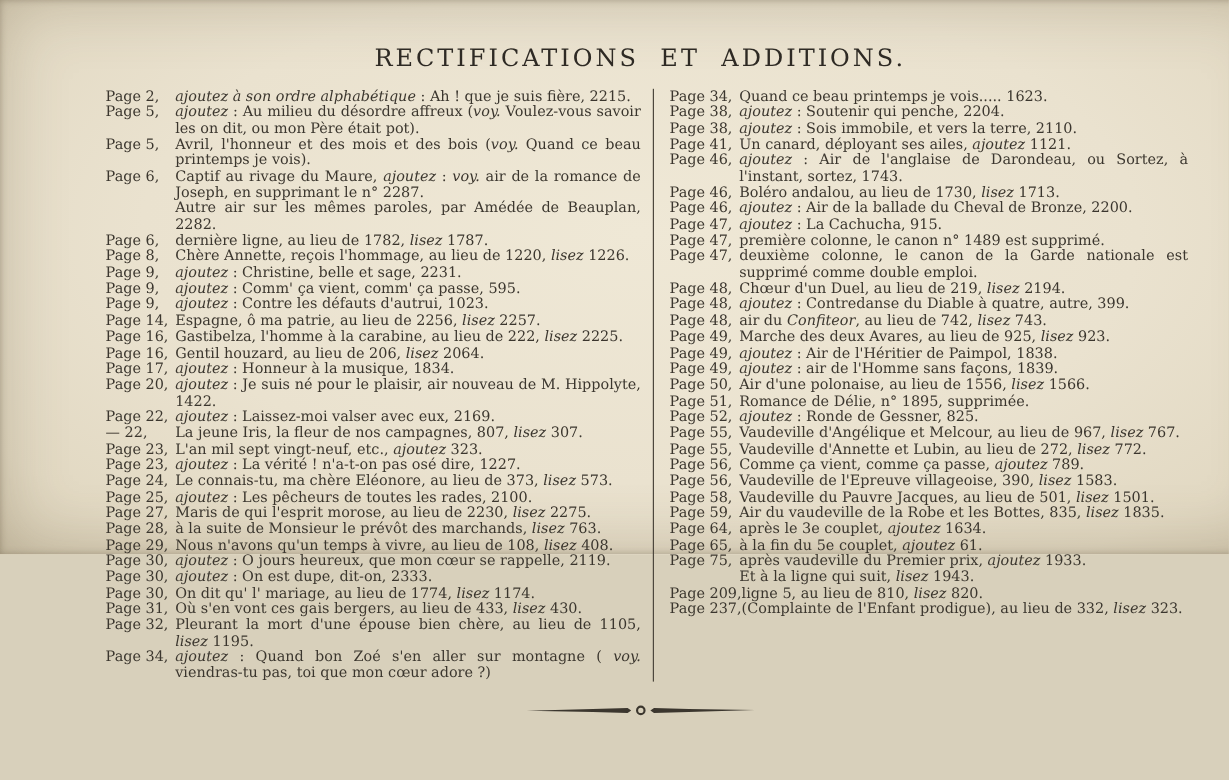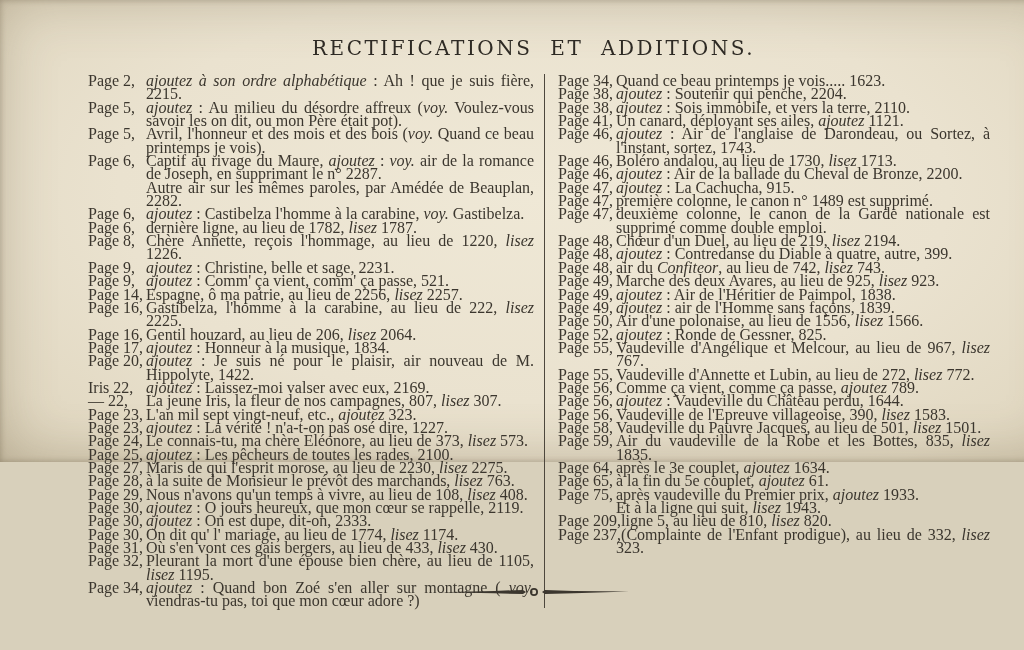--- a/index.html
+++ b/index.html
@@ -29,24 +29,23 @@
     word-spacing:9px;
     color:#2e2a24;
   }
   .cols{
     position:absolute;
     top:74px;left:88px;
     width:902px;
     display:flex;
   }
   .col{
-    font-size:16px;
+    font-size:12px;
     line-height:13.35px;
     text-align:justify;
-    font-family:Liberation Serif, serif;
   }
   .col-left{ width:446px; padding-right:10px; }
   .col-right{
     width:432px;
     border-left:1px solid #4d473d;
     padding-left:13px;
   }
   .entry{
     padding-left:58px;
     text-indent:-58px;
@@ -74,31 +73,31 @@
 
   <div class="title">RECTIFICATIONS ET ADDITIONS.</div>
 
   <div class="cols">
     <div class="col col-left" id="col-left">
         <div class="entry"><span class="lbl">Page 2,</span><span class="it">ajoutez à son ordre alphabétique</span><span> : Ah ! que je suis fière, 2215.</span></div>
         <div class="entry"><span class="lbl">Page 5,</span><span class="it">ajoutez</span><span> : Au milieu du désordre affreux (</span><span class="it">voy.</span><span> Voulez-vous savoir les on dit, ou mon Père était pot).</span></div>
         <div class="entry"><span class="lbl">Page 5,</span><span>Avril, l'honneur et des mois et des bois (</span><span class="it">voy.</span><span> Quand ce beau printemps je vois).</span></div>
         <div class="entry"><span class="lbl">Page 6,</span><span>Captif au rivage du Maure, </span><span class="it">ajoutez</span><span> : </span><span class="it">voy.</span><span> air de la romance de Joseph, en supprimant le n° 2287.</span></div>
         <div class="entry cont"><span>Autre air sur les mêmes paroles, par Amédée de Beauplan, 2282.</span></div>
-        <div class="entry"><span class="lbl">Page 6,</span><span class="it">ajoutez</span><span> : Castibelza l'homme à la carabine, </span><span class="it">voy.</span><span> Gastibelza.</span></div>
         <div class="entry"><span class="lbl">Page 6,</span><span>dernière ligne, au lieu de 1782, </span><span class="it">lisez</span><span> 1787.</span></div>
         <div class="entry"><span class="lbl">Page 8,</span><span>Chère Annette, reçois l'hommage, au lieu de 1220, </span><span class="it">lisez</span><span> 1226.</span></div>
         <div class="entry"><span class="lbl">Page 9,</span><span class="it">ajoutez</span><span> : Christine, belle et sage, 2231.</span></div>
-        <div class="entry"><span class="lbl">Page 9,</span><span class="it">ajoutez</span><span> : Comm' ça vient, comm' ça passe, 521.</span></div>
+        <div class="entry"><span class="lbl">Page 9,</span><span class="it">ajoutez</span><span> : Comm' ça vient, comm' ça passe, 595.</span></div>
+        <div class="entry"><span class="lbl">Page 9,</span><span class="it">ajoutez</span><span> : Contre les défauts d'autrui, 1023.</span></div>
         <div class="entry"><span class="lbl">Page 14,</span><span>Espagne, ô ma patrie, au lieu de 2256, </span><span class="it">lisez</span><span> 2257.</span></div>
         <div class="entry"><span class="lbl">Page 16,</span><span>Gastibelza, l'homme à la carabine, au lieu de 222, </span><span class="it">lisez</span><span> 2225.</span></div>
         <div class="entry"><span class="lbl">Page 16,</span><span>Gentil houzard, au lieu de 206, </span><span class="it">lisez</span><span> 2064.</span></div>
         <div class="entry"><span class="lbl">Page 17,</span><span class="it">ajoutez</span><span> : Honneur à la musique, 1834.</span></div>
         <div class="entry"><span class="lbl">Page 20,</span><span class="it">ajoutez</span><span> : Je suis né pour le plaisir, air nouveau de M. Hippolyte, 1422.</span></div>
-        <div class="entry"><span class="lbl">Iris 22,</span><span class="it">ajoutez</span><span> : Laissez-moi valser avec eux, 2169.</span></div>
+        <div class="entry"><span class="lbl">Page 22,</span><span class="it">ajoutez</span><span> : Laissez-moi valser avec eux, 2169.</span></div>
         <div class="entry"><span class="lbl">—  22,</span><span>La jeune Iris, la fleur de nos campagnes, 807, </span><span class="it">lisez</span><span> 307.</span></div>
         <div class="entry"><span class="lbl">Page 23,</span><span>L'an mil sept vingt-neuf, etc., </span><span class="it">ajoutez</span><span> 323.</span></div>
         <div class="entry"><span class="lbl">Page 23,</span><span class="it">ajoutez</span><span> : La vérité ! n'a-t-on pas osé dire, 1227.</span></div>
         <div class="entry"><span class="lbl">Page 24,</span><span>Le connais-tu, ma chère Eléonore, au lieu de 373, </span><span class="it">lisez</span><span> 573.</span></div>
         <div class="entry"><span class="lbl">Page 25,</span><span class="it">ajoutez</span><span> : Les pêcheurs de toutes les rades, 2100.</span></div>
         <div class="entry"><span class="lbl">Page 27,</span><span>Maris de qui l'esprit morose, au lieu de 2230, </span><span class="it">lisez</span><span> 2275.</span></div>
         <div class="entry"><span class="lbl">Page 28,</span><span>à la suite de Monsieur le prévôt des marchands, </span><span class="it">lisez</span><span> 763.</span></div>
         <div class="entry"><span class="lbl">Page 29,</span><span>Nous n'avons qu'un temps à vivre, au lieu de 108, </span><span class="it">lisez</span><span> 408.</span></div>
         <div class="entry"><span class="lbl">Page 30,</span><span class="it">ajoutez</span><span> : O jours heureux, que mon cœur se rappelle, 2119.</span></div>
         <div class="entry"><span class="lbl">Page 30,</span><span class="it">ajoutez</span><span> : On est dupe, dit-on, 2333.</span></div>
@@ -118,25 +117,25 @@
         <div class="entry"><span class="lbl">Page 47,</span><span class="it">ajoutez</span><span> : La Cachucha, 915.</span></div>
         <div class="entry"><span class="lbl">Page 47,</span><span>première colonne, le canon n° 1489 est supprimé.</span></div>
         <div class="entry"><span class="lbl">Page 47,</span><span>deuxième colonne, le canon de la Garde nationale est supprimé comme double emploi.</span></div>
         <div class="entry"><span class="lbl">Page 48,</span><span>Chœur d'un Duel, au lieu de 219, </span><span class="it">lisez</span><span> 2194.</span></div>
         <div class="entry"><span class="lbl">Page 48,</span><span class="it">ajoutez</span><span> : Contredanse du Diable à quatre, autre, 399.</span></div>
         <div class="entry"><span class="lbl">Page 48,</span><span>air du </span><span class="it">Confiteor</span><span>, au lieu de 742, </span><span class="it">lisez</span><span> 743.</span></div>
         <div class="entry"><span class="lbl">Page 49,</span><span>Marche des deux Avares, au lieu de 925, </span><span class="it">lisez</span><span> 923.</span></div>
         <div class="entry"><span class="lbl">Page 49,</span><span class="it">ajoutez</span><span> : Air de l'Héritier de Paimpol, 1838.</span></div>
         <div class="entry"><span class="lbl">Page 49,</span><span class="it">ajoutez</span><span> : air de l'Homme sans façons, 1839.</span></div>
         <div class="entry"><span class="lbl">Page 50,</span><span>Air d'une polonaise, au lieu de 1556, </span><span class="it">lisez</span><span> 1566.</span></div>
+        <div class="entry"><span class="lbl">Page 51,</span><span>Romance de Délie, n° 1895, supprimée.</span></div>
         <div class="entry"><span class="lbl">Page 52,</span><span class="it">ajoutez</span><span> : Ronde de Gessner, 825.</span></div>
         <div class="entry"><span class="lbl">Page 55,</span><span>Vaudeville d'Angélique et Melcour, au lieu de 967, </span><span class="it">lisez</span><span> 767.</span></div>
         <div class="entry"><span class="lbl">Page 55,</span><span>Vaudeville d'Annette et Lubin, au lieu de 272, </span><span class="it">lisez</span><span> 772.</span></div>
         <div class="entry"><span class="lbl">Page 56,</span><span>Comme ça vient, comme ça passe, </span><span class="it">ajoutez</span><span> 789.</span></div>
-        <div class="entry"><span class="lbl">Page 56,</span><span class="it">ajoutez</span><span>  : Vaudeville du Château perdu, 1644.</span></div>
         <div class="entry"><span class="lbl">Page 56,</span><span>Vaudeville de l'Epreuve villageoise, 390, </span><span class="it">lisez</span><span> 1583.</span></div>
         <div class="entry"><span class="lbl">Page 58,</span><span>Vaudeville du Pauvre Jacques, au lieu de 501, </span><span class="it">lisez</span><span> 1501.</span></div>
         <div class="entry"><span class="lbl">Page 59,</span><span>Air du vaudeville de la Robe et les Bottes, 835, </span><span class="it">lisez</span><span> 1835.</span></div>
         <div class="entry"><span class="lbl">Page 64,</span><span>après le 3e couplet, </span><span class="it">ajoutez</span><span> 1634.</span></div>
         <div class="entry"><span class="lbl">Page 65,</span><span>à la fin du 5e couplet, </span><span class="it">ajoutez</span><span> 61.</span></div>
         <div class="entry"><span class="lbl">Page 75,</span><span>après vaudeville du Premier prix, </span><span class="it">ajoutez</span><span> 1933.</span></div>
         <div class="entry cont"><span>Et à la ligne qui suit, </span><span class="it">lisez</span><span> 1943.</span></div>
         <div class="entry"><span class="lbl">Page 209,</span><span>ligne 5, au lieu de 810, </span><span class="it">lisez</span><span> 820.</span></div>
         <div class="entry"><span class="lbl">Page 237,</span><span>(Complainte de l'Enfant prodigue), au lieu de 332, </span><span class="it">lisez</span><span> 323.</span></div>
       </div>

